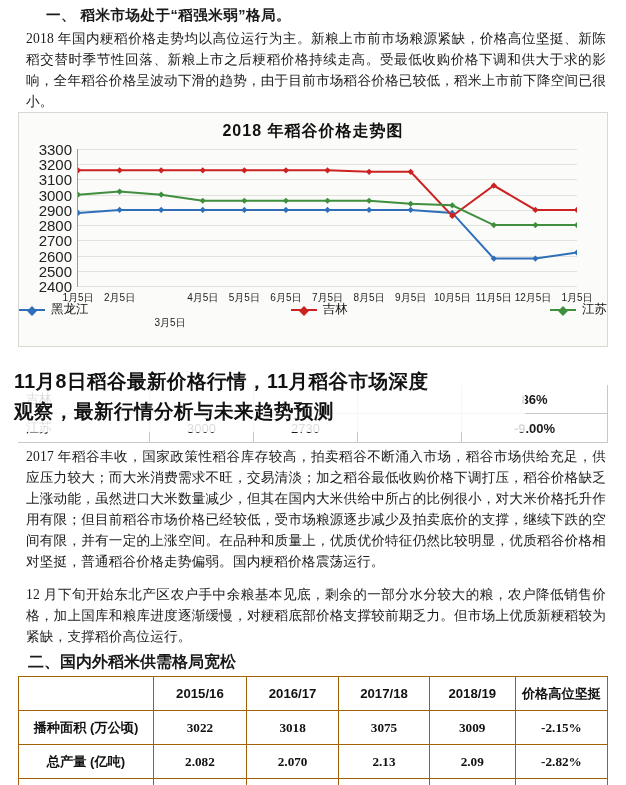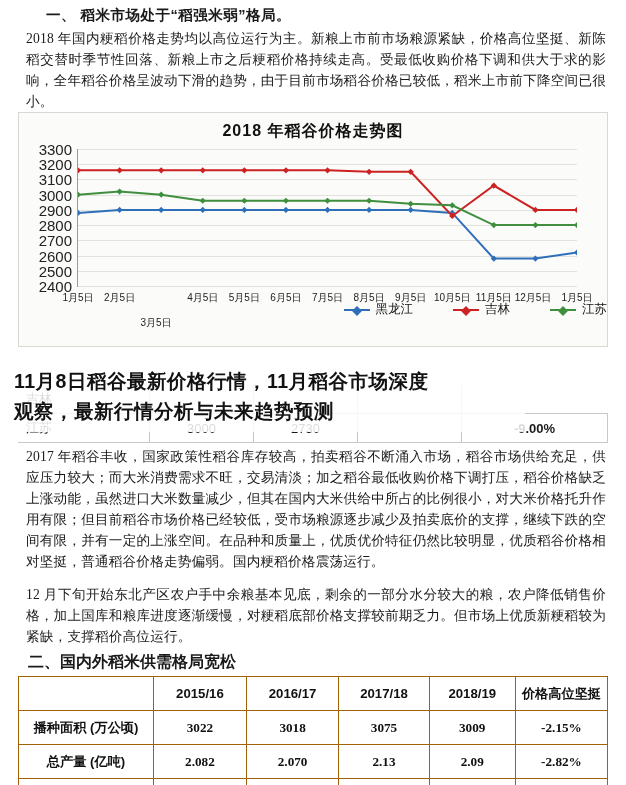--- a/index.html
+++ b/index.html
@@ -60,21 +60,21 @@
   }
   .xtick{
     position:absolute;top:100%;margin-top:5px;
     transform:translateX(-50%);
     font-size:10px;color:#222;
     font-family:"Liberation Sans", sans-serif;
     white-space:nowrap;
   }
   .legend{
     position:absolute;left:0;top:188px;width:100%;
-    display:flex;justify-content:flex-end;gap:40px;
+    display:flex;justify-content:space-between;gap:40px;
     font-family:Liberation Mono, monospace;
     font-size:12.5px;color:#111;
   }
   .legend-item{display:flex;align-items:center;gap:6px;}
   .lg-line{width:26px;height:0;border-top:2.5px solid #000;position:relative;}
   .lg-mark{
     position:absolute;left:50%;top:50%;width:7px;height:7px;
     transform:translate(-50%,-50%) rotate(45deg);background:#000;
   }
 
@@ -167,21 +167,21 @@
         <div class="gridline" style="top: 45.6667px;"></div>
         <div class="ytick" style="top: 45.6667px;">3000</div>
         <div class="gridline" style="top: 30.4444px;"></div>
         <div class="ytick" style="top: 30.4444px;">3100</div>
         <div class="gridline" style="top: 15.2222px;"></div>
         <div class="ytick" style="top: 15.2222px;">3200</div>
         <div class="gridline" style="top: 0px;"></div>
         <div class="ytick" style="top: 0px;">3300</div>
         <div class="xtick" style="left: 0px;">1月5日</div>
         <div class="xtick" style="left: 41.5833px;">2月5日</div>
-        <div class="xtick" style="left: 78px; margin-top: 30px;">3月5日</div>
+        <div class="xtick" style="left: 92px; margin-top: 30px;">3月5日</div>
         <div class="xtick" style="left: 124.75px;">4月5日</div>
         <div class="xtick" style="left: 166.333px;">5月5日</div>
         <div class="xtick" style="left: 207.917px;">6月5日</div>
         <div class="xtick" style="left: 249.5px;">7月5日</div>
         <div class="xtick" style="left: 291.083px;">8月5日</div>
         <div class="xtick" style="left: 332.667px;">9月5日</div>
         <div class="xtick" style="left: 374.25px;">10月5日</div>
         <div class="xtick" style="left: 415.833px;">11月5日</div>
         <div class="xtick" style="left: 455px;">12月5日</div>
         <div class="xtick" style="left: 499px;">1月5日</div>
@@ -251,20 +251,21 @@
         </div>
       </div>
   </div>
 
   <div class="ghost-table">
     <div class="ghost-row">
       <div class="gc1">吉林</div>
       <div class="gc2"></div>
       <div class="gc3"></div>
       <div class="gc4"></div>
+      <div class="gc5">86%</div>
     </div>
     <div class="ghost-row">
       <div class="gc1">江苏</div>
       <div class="gc2">3000</div>
       <div class="gc3">2730</div>
       <div class="gc4"></div>
       <div class="gc5">-9.00%</div>
     </div>
   </div>
 

